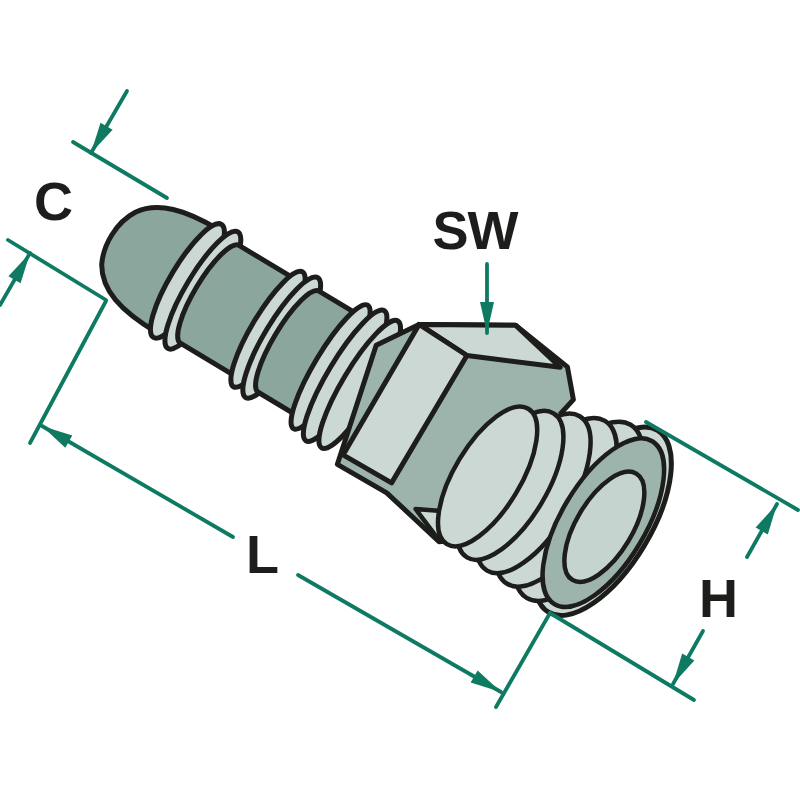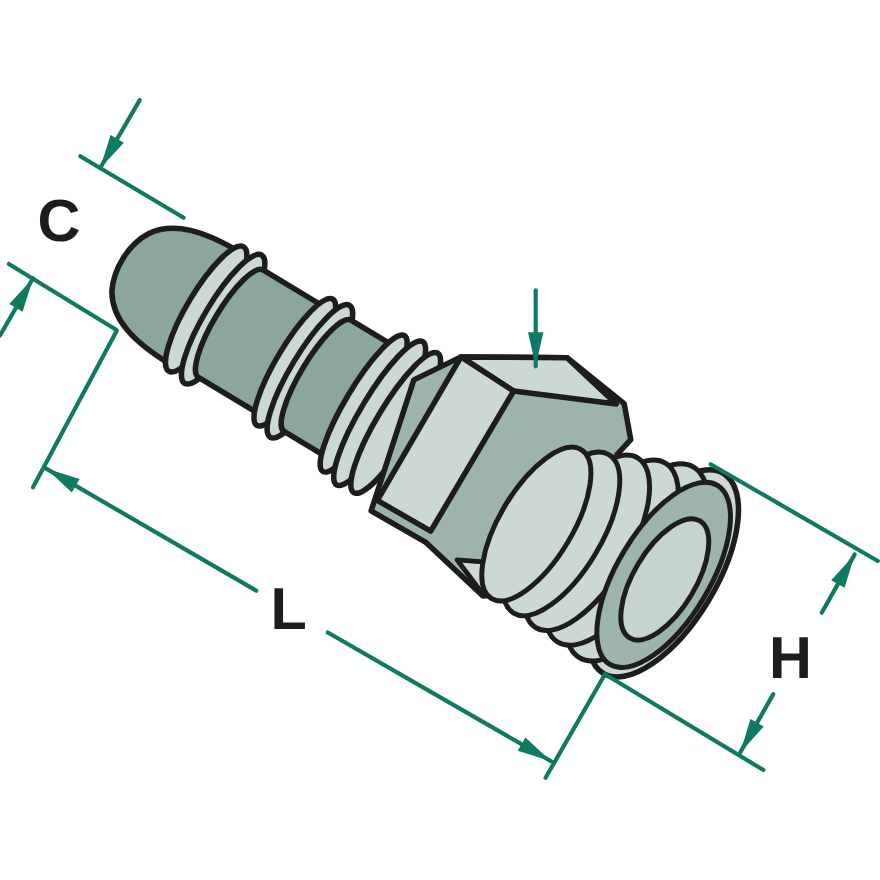--- a/index.html
+++ b/index.html
@@ -92,15 +92,16 @@
 
     <g>
       <path d="M 646,422 L 798,510" class="dim"></path>
       <path d="M 550,613 L 694,700" class="dim"></path>
       <path d="M 747,557 L 777,504" class="dim" marker-end="url(#arr)"></path>
       <path d="M 703,631 L 673,684" class="dim" marker-end="url(#arr)"></path>
     </g>
   </svg>
 
   <div class="lbl" style="left:53px;top:201px;">C</div>
+  <div class="lbl" style="left:475px;top:230px;">SW</div>
   <div class="lbl" style="left:262px;top:554px;">L</div>
   <div class="lbl" style="left:718px;top:598px;">H</div>
 </div>
 
 </body></html>

